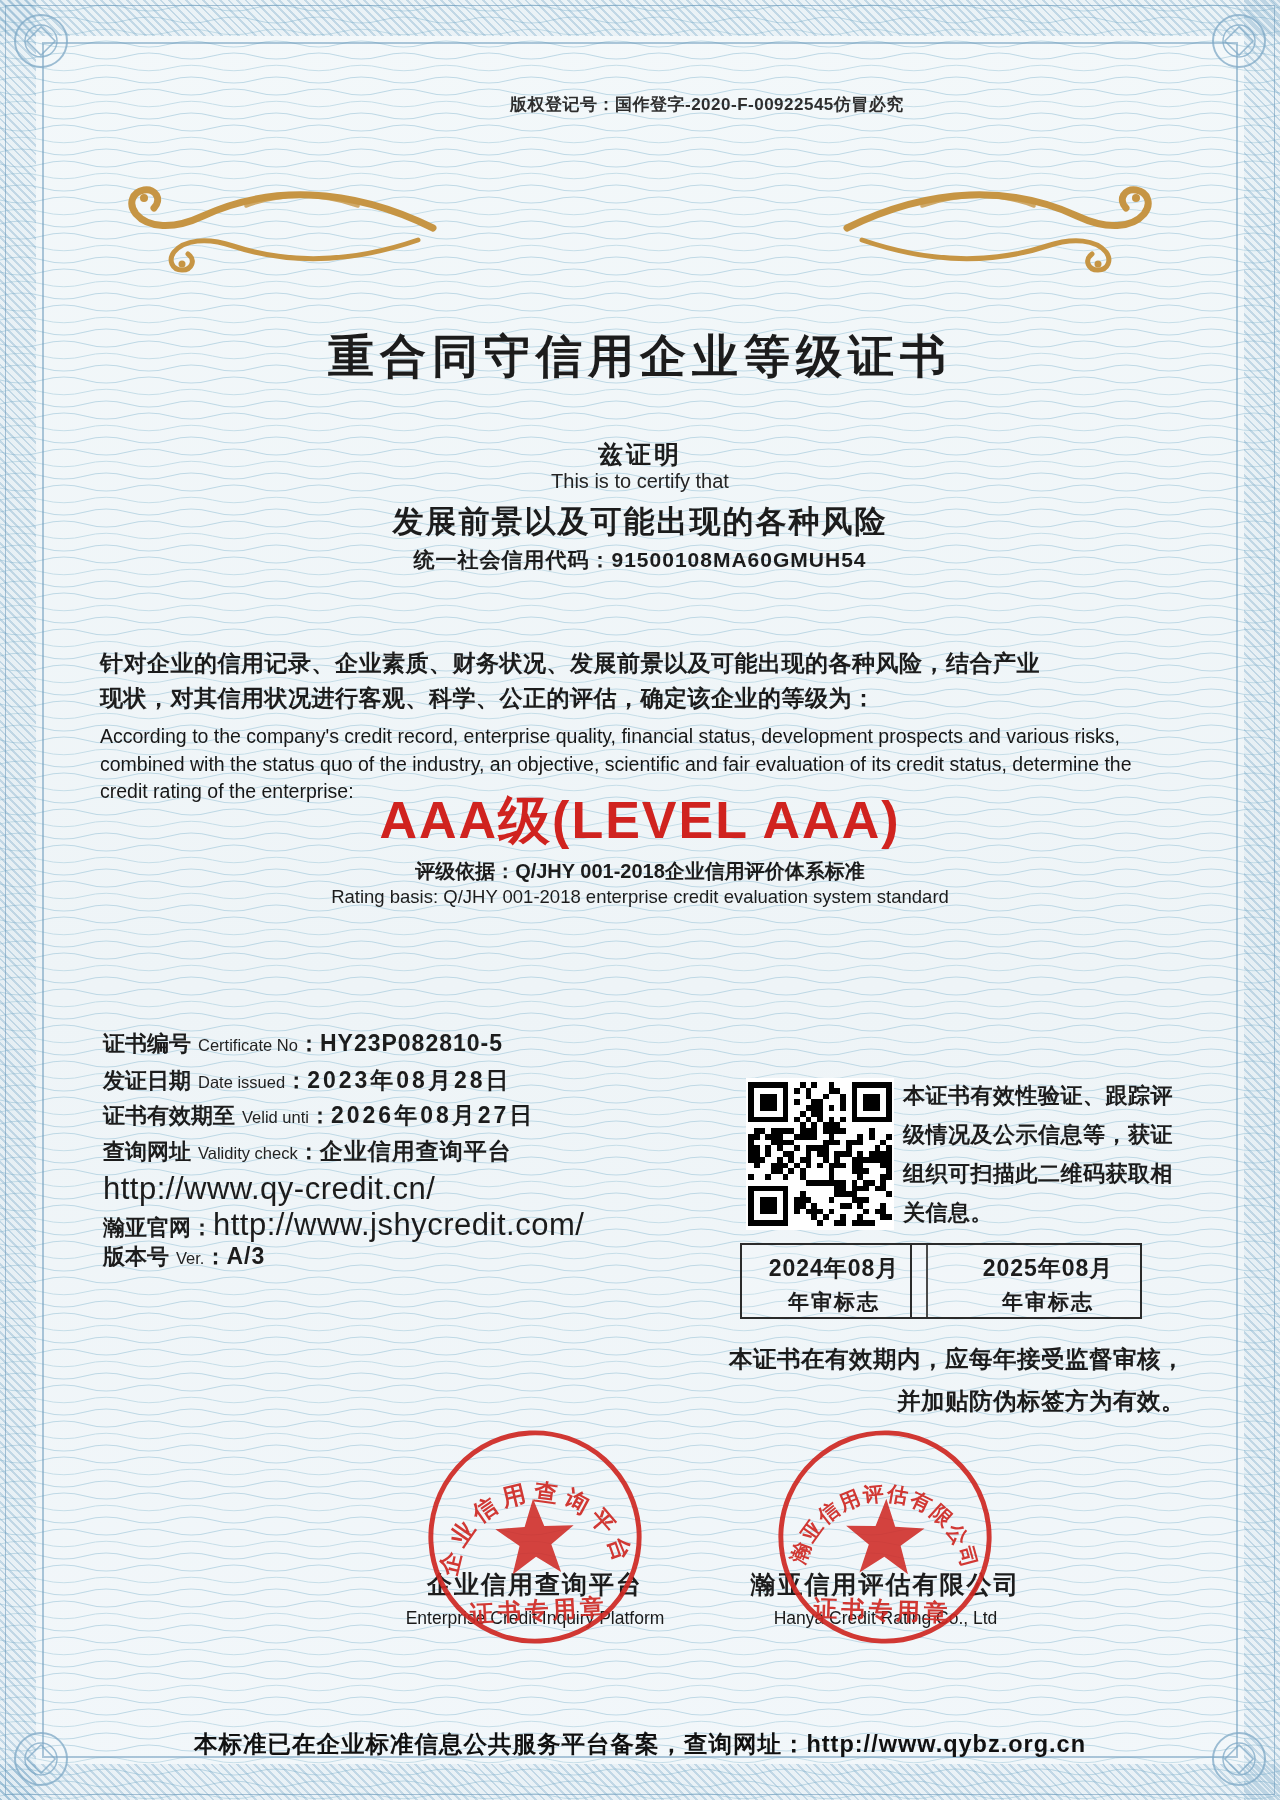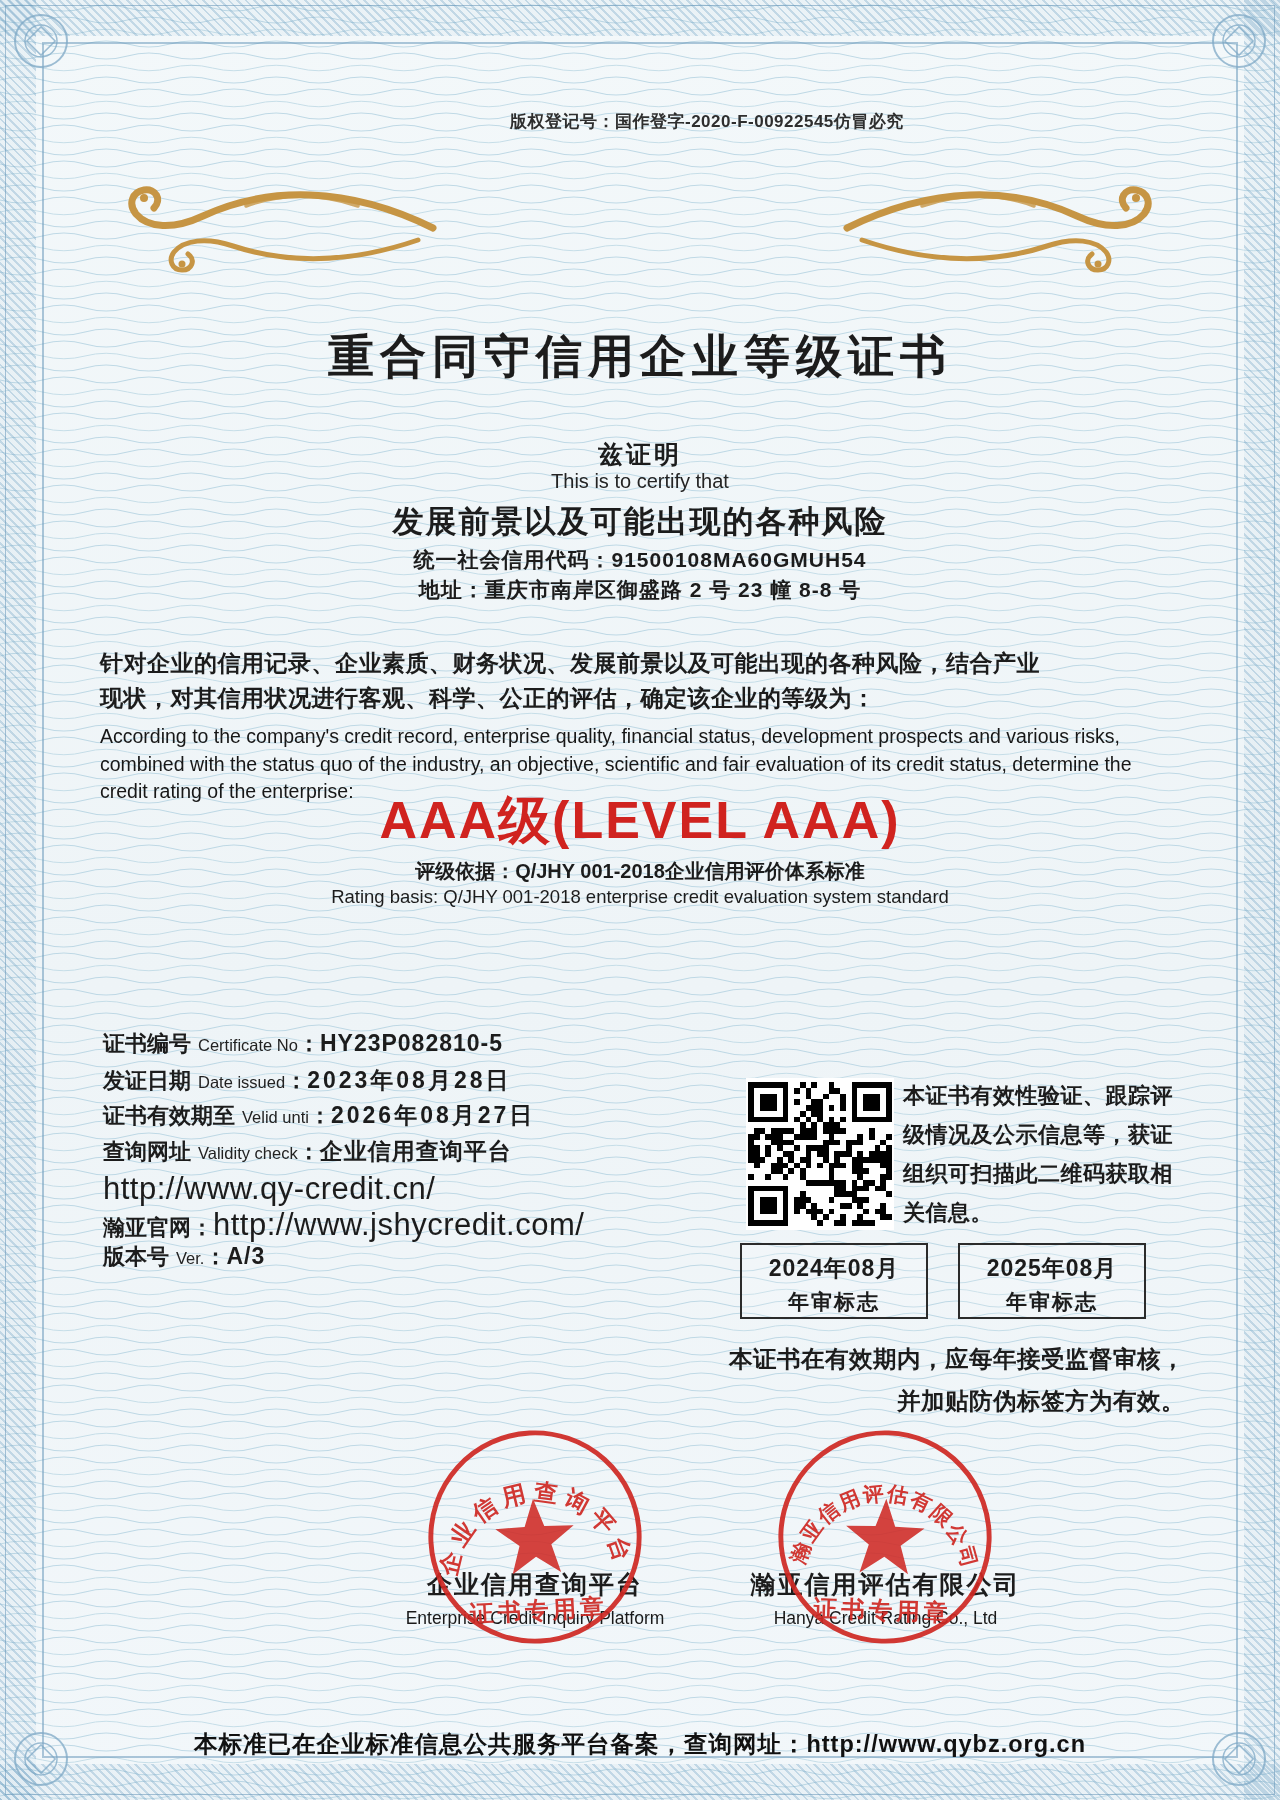--- a/index.html
+++ b/index.html
@@ -19,21 +19,21 @@
   .band-bottom{left:0;right:0;bottom:0;height:36px;}
   .band-left{top:0;bottom:0;left:0;width:36px;}
   .band-right{top:0;bottom:0;right:0;width:36px;}
   .frame-line-outer{position:absolute;inset:5px;border:1.5px solid rgba(102,150,184,.55);z-index:1;pointer-events:none;}
   .frame-line-inner{position:absolute;inset:42px;border:2px solid rgba(96,146,182,.50);z-index:1;pointer-events:none;}
   .corner{position:absolute;z-index:1;opacity:.75;}
 
   .abs{position:absolute;z-index:2;}
   .ctr{left:0;right:0;text-align:center;}
 
-  .copyright{top:110px;left:510px;font-size:17px;font-weight:600;color:#2e2e2e;letter-spacing:.5px;}
+  .copyright{top:93px;left:510px;font-size:17px;font-weight:600;color:#2e2e2e;letter-spacing:.5px;}
 
   .logo{top:112px;left:50%;transform:translateX(-50%);width:206px;height:206px;border-radius:50%;
     background:#d0231f;display:flex;align-items:center;justify-content:center;
     box-shadow:0 0 0 2px rgba(208,35,31,.15);}
   .logo span{color:#fff;font-size:108px;font-weight:800;letter-spacing:-6px;line-height:1;
     transform:scaleY(1.04);}
   .flourish{top:168px;}
   .flourish-left{left:118px;}
   .flourish-right{right:118px;transform:scaleX(-1);}
 
@@ -63,21 +63,21 @@
 
   .qr-wrap{top:1078px;left:746px;width:144px;height:148px;background:#fff;padding:2px;z-index:2;}
   .qr-wrap svg{width:100%;height:100%;display:block;}
   .qr-note{top:1076px;left:903px;width:282px;font-size:22px;font-weight:600;line-height:39px;letter-spacing:.5px;z-index:2;}
 
   .abox{position:absolute;z-index:2;width:184px;height:72px;border:2.5px solid #2b2b2b;
     text-align:center;background:rgba(255,255,255,.15);}
   .abox .period{margin-top:8px;font-size:23px;font-weight:600;letter-spacing:1px;}
   .abox .alabel{margin-top:4px;font-size:21px;font-weight:600;letter-spacing:2px;}
   .abox-1{top:1243px;left:740px;}
-  .abox-2{top:1243px;left:958px;}
+  .abox-2{top:1243px;left:910px;padding-left:44px;}
 
   .supervision{top:1338px;left:620px;width:565px;text-align:right;font-size:23.5px;font-weight:600;
     line-height:42px;letter-spacing:.5px;z-index:2;}
 
   .issuer{position:absolute;z-index:2;text-align:center;}
   .issuer-left{top:1568px;left:370px;width:330px;}
   .issuer-right{top:1568px;left:718px;width:335px;}
   .issuer .nzh{font-size:25px;font-weight:700;letter-spacing:2px;}
   .issuer .nen{margin-top:7px;font-size:17.5px;color:#191919;}
 
@@ -151,21 +151,20 @@
     <circle cx="26" cy="30" r="4" fill="#c69544"></circle>
     <circle cx="64" cy="96" r="3.5" fill="#c69544"></circle>
   </svg>
 
 
   <div class="abs ctr title-zh">重合同守信用企业等级证书</div>
   <div class="abs ctr certify-zh">兹证明</div>
   <div class="abs ctr certify-en">This is to certify that</div>
   <div class="abs ctr company-name">发展前景以及可能出现的各种风险</div>
   <div class="abs ctr credit-code">统一社会信用代码：91500108MA60GMUH54</div>
-  <div class="abs ctr address">地址：重庆市南岸区御盛路 2 号 23 幢 8-8 号</div>
 
   <div class="abs para">
     <div class="zh">针对企业的信用记录、企业素质、财务状况、发展前景以及可能出现的各种风险，结合产业</div>
     <div class="zh">现状，对其信用状况进行客观、科学、公正的评估，确定该企业的等级为：</div>
     <div class="en">According to the company's credit record, enterprise quality, financial status, development prospects and various risks, combined with the status quo of the industry, an objective, scientific and fair evaluation of its credit status, determine the credit rating of the enterprise:</div>
   </div>
 
   <div class="abs ctr level">AAA级(LEVEL AAA)</div>
   <div class="abs ctr basis-zh">评级依据：Q/JHY 001-2018企业信用评价体系标准</div>
   <div class="abs ctr basis-en">Rating basis: Q/JHY 001-2018 enterprise credit evaluation system standard</div>

